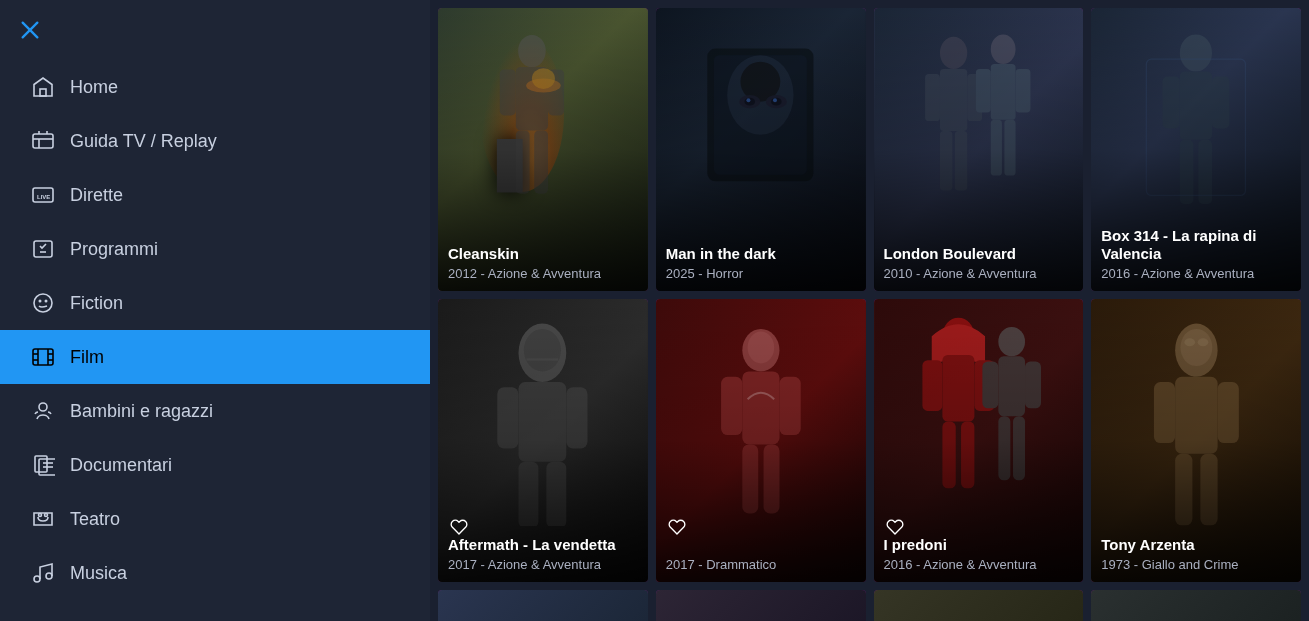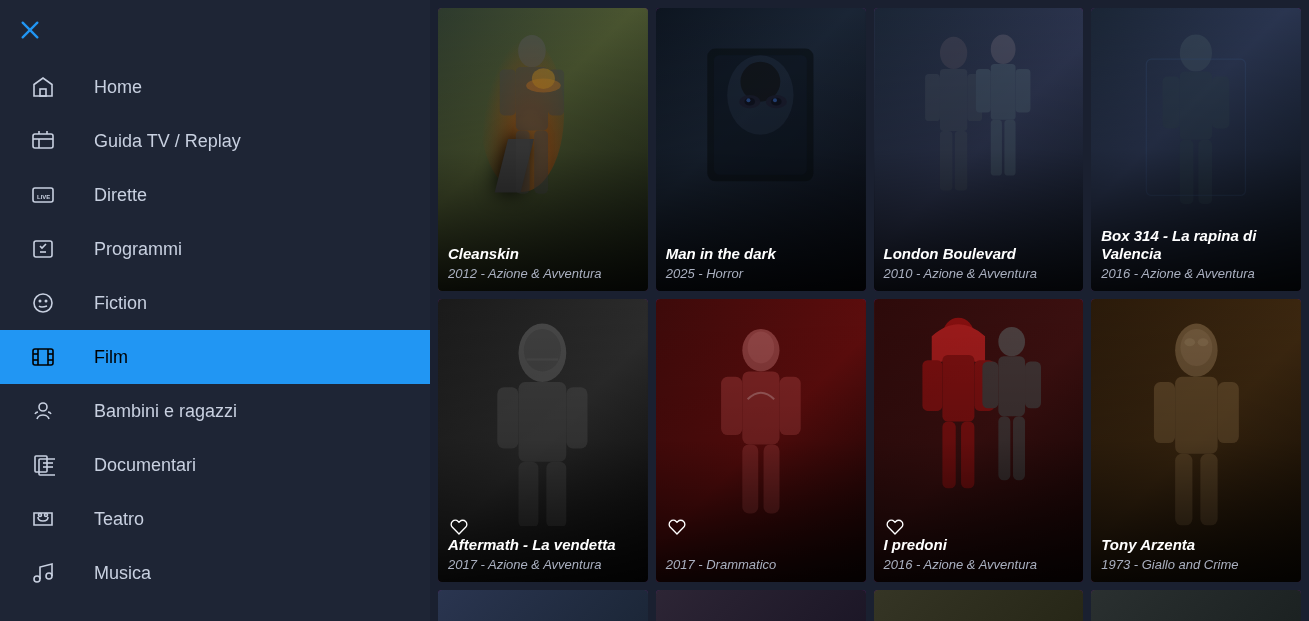--- a/index.html
+++ b/index.html
@@ -42,21 +42,21 @@
       margin: 0;
       flex: 1;
     }
     .sidebar-nav li {
       display: flex;
       align-items: center;
       padding: 14px 20px 14px 30px;
       cursor: pointer;
       font-size: 18px;
       color: #c8d0e0;
-      gap: 38px;
+      gap: 14px;
       transition: background 0.15s;
     }
     .sidebar-nav li.active {
       background: #2196f3;
       color: #000000;
     }
     .sidebar-nav li .nav-icon {
       width: 26px;
       height: 26px;
       display: flex;
@@ -89,21 +89,20 @@
     }
 
     .movie-card {
       position: relative;
       border-radius: 4px;
       overflow: hidden;
       cursor: pointer;
       aspect-ratio: 2/2.7;
       background: #701a75;
       flex-shrink: 0;
-      font-style: italic;
     }
     .movie-card .card-bg {
       position: absolute;
       inset: 0;
       background-size: cover;
       background-position: center top;
     }
     .movie-card .card-overlay {
       position: absolute;
       inset: 0;

